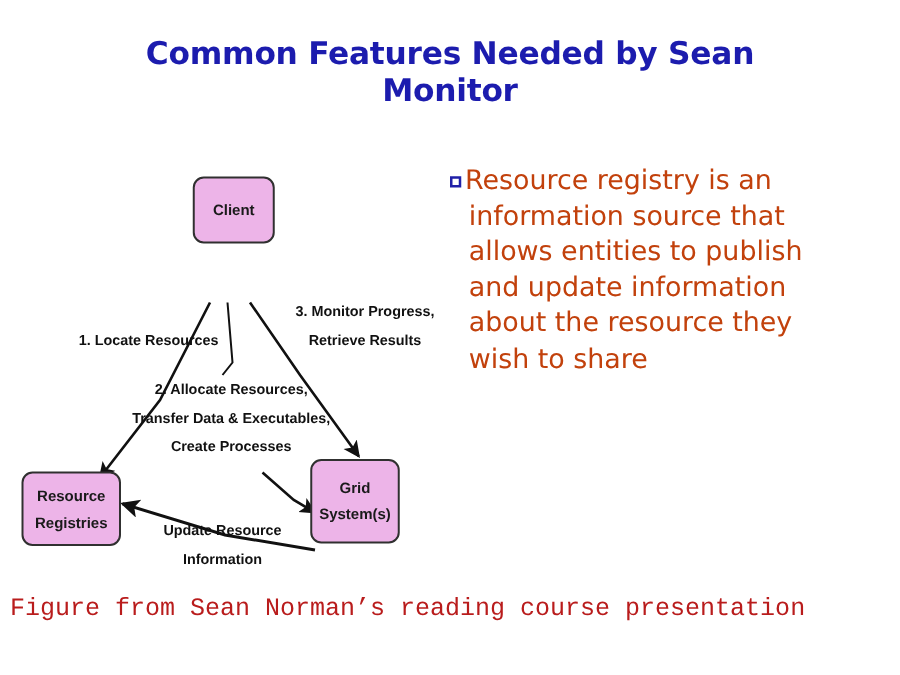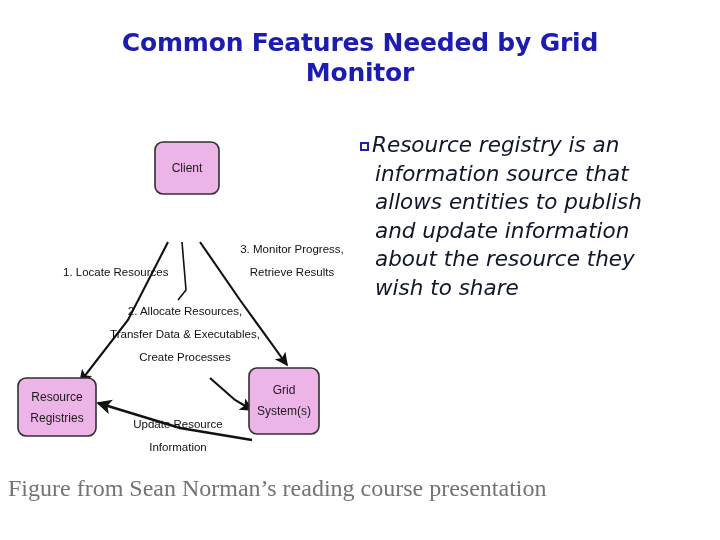--- a/index.html
+++ b/index.html
@@ -34,77 +34,77 @@
 
   
   #bullet-block {
     position: absolute;
     left: 360px;
     top: 131px;
     width: 290px;
   }
   #bullet-row {
     display: block;
-    color: #0f172a;
+    color: #c2410c;
     font-family: "DejaVu Sans", sans-serif;
     font-size: 21.5px;
     line-height: 28.6px;
     text-indent: -15px;
     padding-left: 15px;
-    font-style: italic;
   }
   .bullet-marker {
     display: inline-block;
     width: 9px;
     height: 9px;
     border: 2px solid #2020a8;
     background: #ffffff;
     box-sizing: border-box;
     margin-right: 3px;
     vertical-align: 1px;
   }
 
   
   #diagram {
     position: absolute;
     left: 0px;
     top: 110px;
     width: 370px;
     height: 360px;
+    font-weight: bold;
   }
   #diagram svg { display: block; }
 
   .dg-label {
     font-family: "Liberation Sans", sans-serif;
     font-size: 11.5px;
     fill: #111111;
   }
   .dg-boxlabel {
     font-family: "Liberation Sans", sans-serif;
     font-size: 12px;
     fill: #1a1a1a;
   }
 
   
   #figure-caption {
     position: absolute;
     left: 8px;
     top: 476px;
-    color: #737373;
-    font-family: Liberation Serif, serif;
-    font-size: 24px;
+    color: #b91c1c;
+    font-family: Liberation Mono, monospace;
+    font-size: 20px;
     line-height: 24px;
     white-space: nowrap;
   }
 </style>
 </head>
 <body>
 
 <div id="slide-title">
-  <span class="t-line">Common Features Needed by Grid</span>
+  <span class="t-line">Common Features Needed by Sean</span>
   <span class="t-line">Monitor</span>
 </div>
 
 <div id="bullet-block">
   <div id="bullet-row"><span class="bullet-marker"></span><span>Resource registry is an information source that allows entities to publish and update information about the resource they wish to share</span></div>
 </div>
 
 <div id="diagram">
   <svg width="370" height="360" viewBox="0 0 370 360" xmlns="http://www.w3.org/2000/svg">
     <defs>

